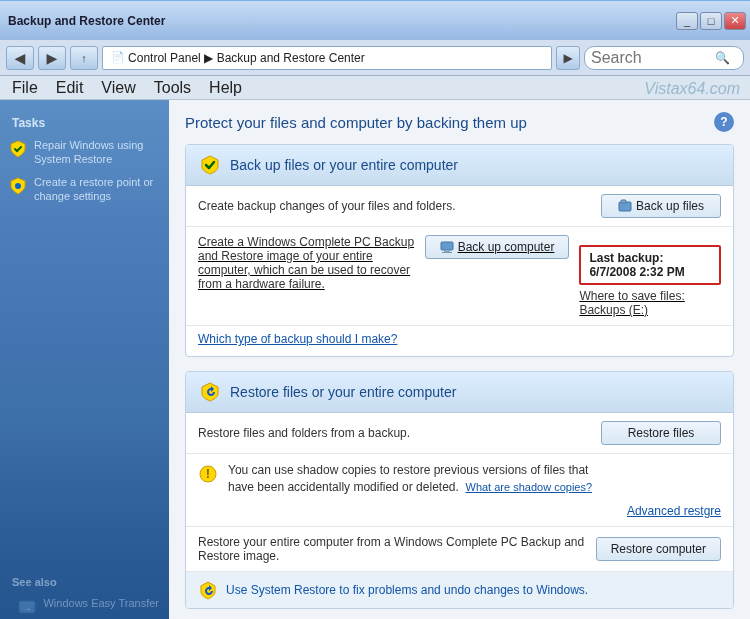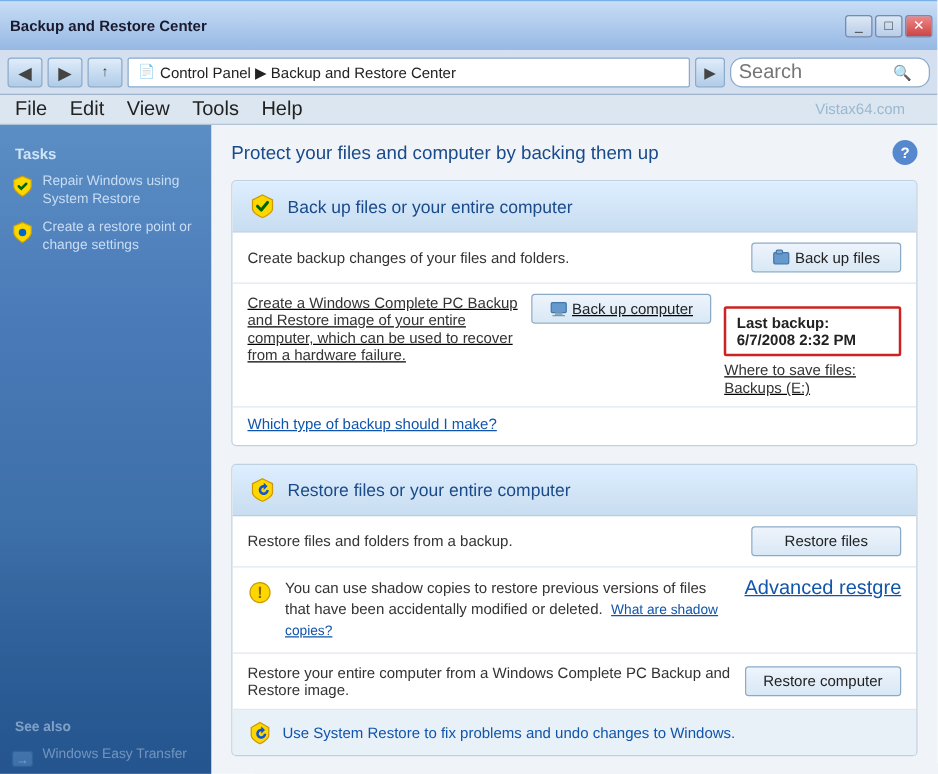--- a/index.html
+++ b/index.html
@@ -67,21 +67,21 @@
       padding: 0 4px;
       gap: 2px;
       border-bottom: 1px solid #b0c4d8;
       position: relative;
     }
     .menu-item {
       padding: 2px 8px; cursor: pointer; font-size: 16px; color: #222;
       border-radius: 2px;
     }
     .watermark {
-      position: absolute; right: 26px; top: 4px; color: #9ab8d0; font-size: 12px; 
+      position: absolute; right: 10px; top: 4px; color: #9ab8d0; font-size: 16px; font-style: italic;
     }
 
     
     .main-container {
       display: flex;
       height: calc(619px - 28px - 36px - 24px);
     }
 
     
     .sidebar {
@@ -99,21 +99,21 @@
       bottom: 0; left: 0; right: 0; height: 200px;
       background: linear-gradient(to bottom, transparent, rgba(30,80,140,0.6));
       pointer-events: none;
     }
     .sidebar-section-title {
       color: #d0e4f8; font-size: 12px; font-weight: bold;
       padding: 6px 12px 4px 12px;
     }
     .sidebar-item {
       display: flex; align-items: flex-start; padding: 4px 10px 4px 8px;
-      cursor: pointer; gap: 6px;
+      cursor: pointer; gap: 6px; justify-content: flex-end;
     }
     .sidebar-icon {
       width: 20px; height: 20px; flex-shrink: 0; margin-top: 1px;
     }
     .sidebar-item-text { color: #c8ddf5; font-size: 11px; line-height: 1.3; }
     .sidebar-see-also {
       color: #d0e4f8; font-size: 11px; font-weight: bold;
       padding: 6px 12px 4px 12px; margin-top: auto;
     }
 
@@ -168,21 +168,21 @@
     
     .backup-info-box {
       border: 2px solid #cc2222; border-radius: 2px;
       padding: 4px 8px; display: inline-block; margin: 4px 0 2px 0;
       font-size: 12px; color: #222;
     }
     .backup-detail { font-size: 12px; color: #333; margin-top: 2px; }
     .link-text { color: #1155aa; text-decoration: underline; cursor: pointer; font-size: 12px; }
     .link-text-sm { color: #1155aa; text-decoration: underline; cursor: pointer; font-size: 11px; }
 
-    .restore-link { color: #1155aa; text-decoration: underline; cursor: pointer; font-size: 16px; white-space: nowrap; }
+    .restore-link { color: #1155aa; text-decoration: underline; cursor: pointer; font-size: 12px; white-space: nowrap; margin-top: 42px; }
 
     
     .shadow-row {
       display: flex; align-items: flex-start; padding: 8px 12px;
       border-bottom: 1px solid #e0e8f0; gap: 10px;
     }
     .shadow-icon {
       width: 20px; height: 20px; flex-shrink: 0; margin-top: 2px;
     }
     .shadow-text { flex: 1; font-size: 12px; color: #333; line-height: 1.4; }

